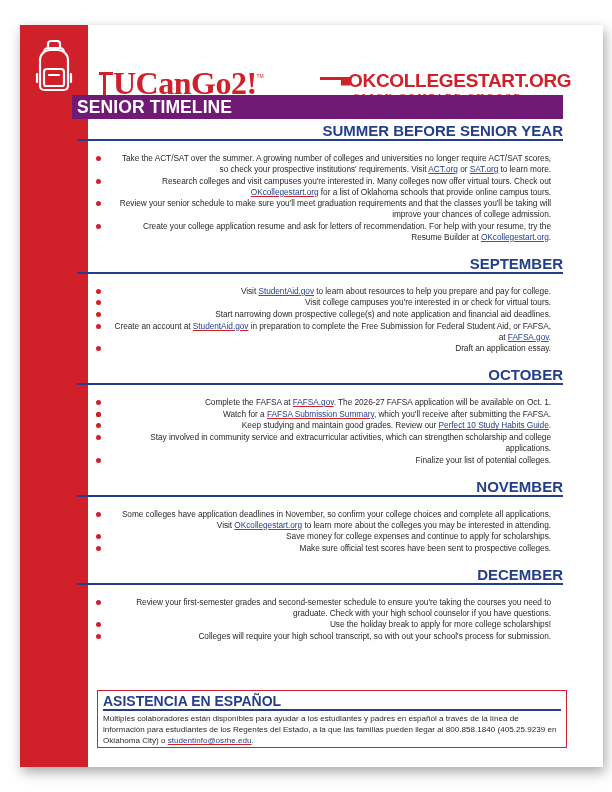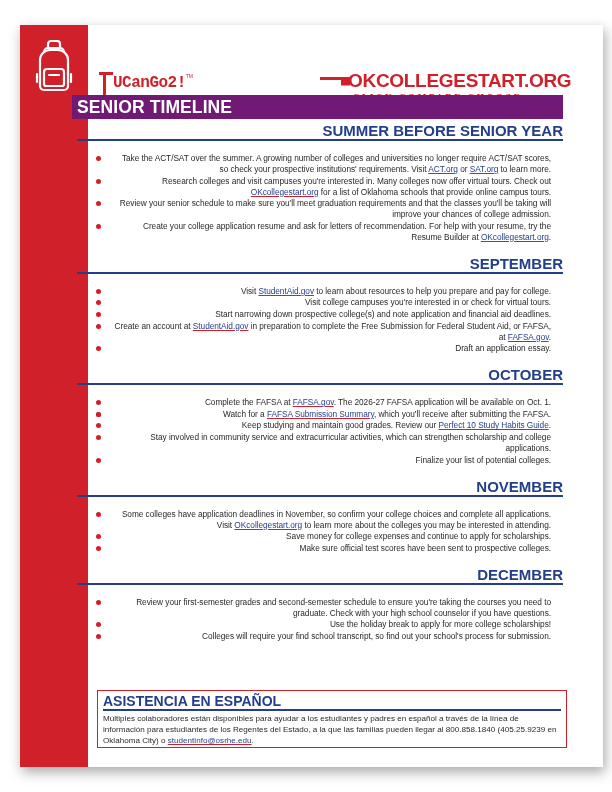--- a/index.html
+++ b/index.html
@@ -16,21 +16,21 @@
     position: absolute; left: 0; top: 0; width: 68px; height: 100%;
     background: #d0202a;
   }
   .backpack { position: absolute; left: 14px; top: 15px; width: 40px; height: 52px; }
   .logo-ucango {
     position: absolute; left: 79px; top: 40px; height: 32px;
     display: flex; align-items: flex-end;
   }
   .logo-ucango .cap { width: 14px; height: 28px; position: relative; }
   .logo-ucango .text {
-    font-family: Liberation Mono, monospace; font-weight: bold; font-size: 16px;
+    font-family: Liberation Serif, serif; font-weight: bold; font-size: 32px;
     color: #d0202a; letter-spacing: -0.5px; line-height: 28px; text-align: center;
   }
   .logo-ucango .tm { font-size: 5px; color: #d0202a; align-self: flex-start; margin-top: 8px; }
   .logo-okc { position: absolute; left: 300px; top: 46px; width: 265px; }
   .logo-okc .main {
     display: flex; align-items: center;
     font-family: "Liberation Sans", sans-serif; font-weight: bold; font-size: 19px;
     color: #d0202a; letter-spacing: -0.3px; line-height: 20px;
   }
   .logo-okc .panhandle {
@@ -152,21 +152,21 @@
         <li><span class="dot"></span><span>Some colleges have application deadlines in November, so confirm your college choices and complete all applications. Visit </span><a class="link">OKcollegestart.org</a><span> to learn more about the colleges you may be interested in attending.</span></li>
         <li><span class="dot"></span><span>Save money for college expenses and continue to apply for scholarships.</span></li>
         <li><span class="dot"></span><span>Make sure official test scores have been sent to prospective colleges.</span></li>
       </ul>
     </div>
     <div class="section">
       <h2>DECEMBER</h2>
       <ul>
         <li><span class="dot"></span><span>Review your first-semester grades and second-semester schedule to ensure you're taking the courses you need to graduate. Check with your high school counselor if you have questions.</span></li>
         <li><span class="dot"></span><span>Use the holiday break to apply for more college scholarships!</span></li>
-        <li><span class="dot"></span><span>Colleges will require your find school transcript, so find out your school's process for submission.</span></li>
+        <li><span class="dot"></span><span>Colleges will require your high school transcript, so with out your school's process for submission.</span></li>
       </ul>
     </div>
   </div>
 
 <div class="spanish">
   <h2>ASISTENCIA EN ESPAÑOL</h2>
   <p id="spanish-body"><span>Múltiples colaboradores están disponibles para ayudar a los estudiantes y padres en español a través de la línea de información para estudiantes de los Regentes del Estado, a la que las familias pueden llegar al 800.858.1840 (405.25.9239 en Oklahoma City) o </span><a class="link">studentinfo@osrhe.edu</a><span>.</span></p>
 </div>
 
 </body></html>

